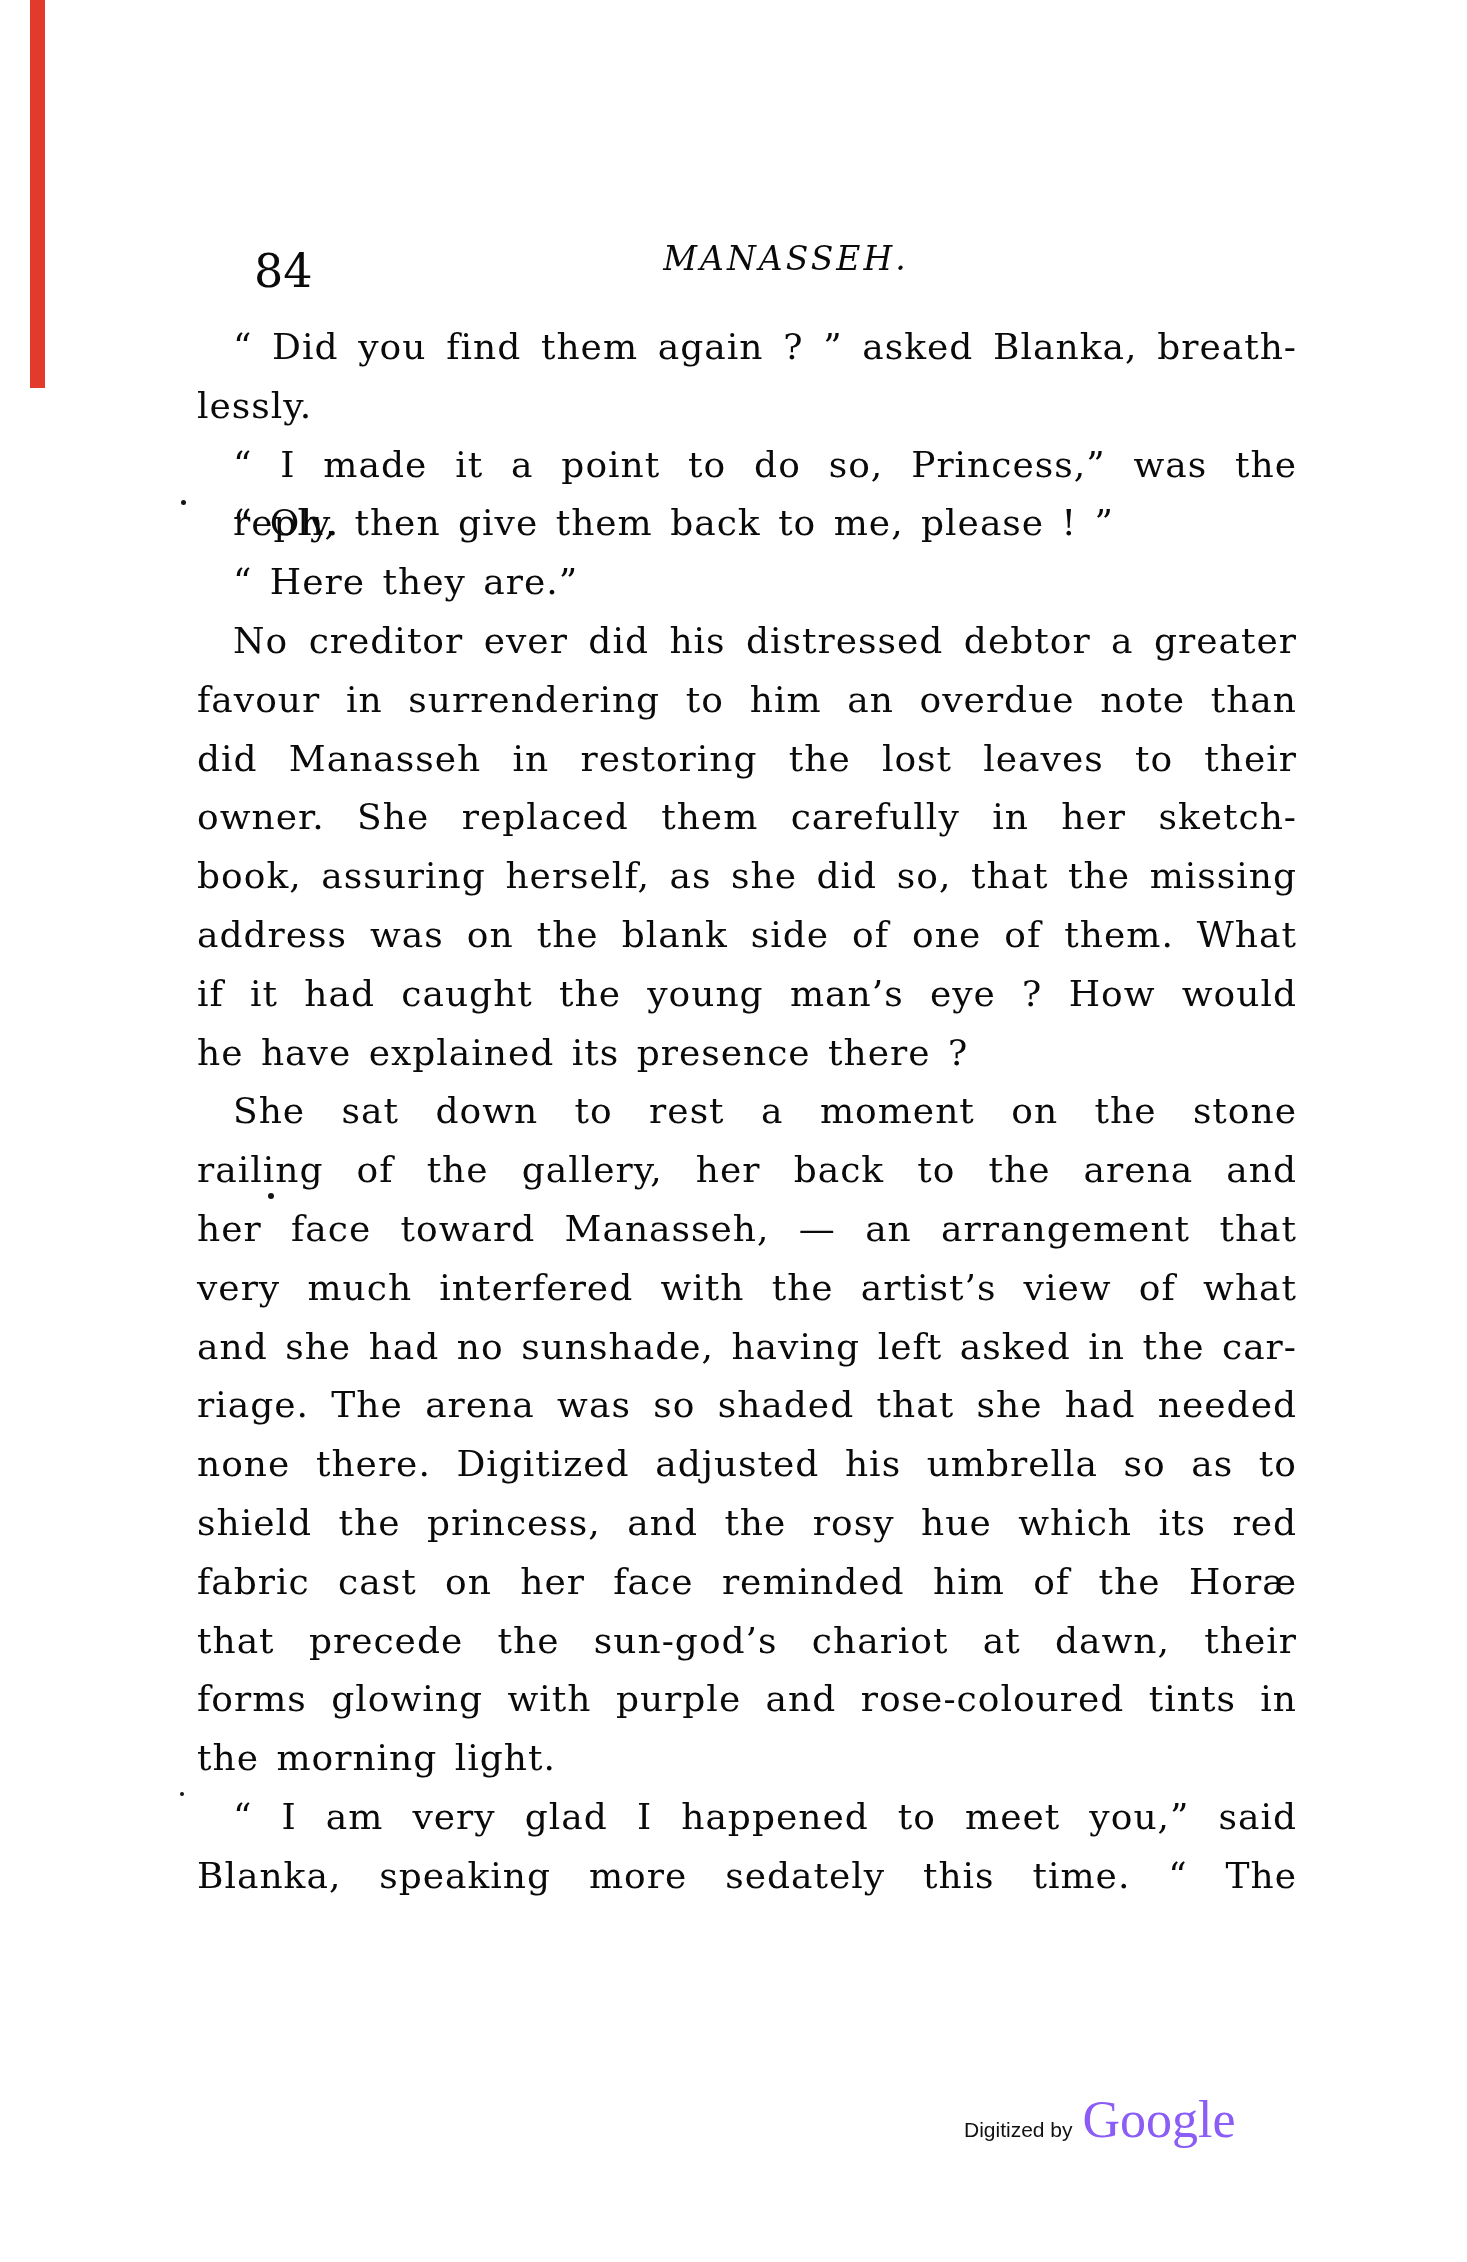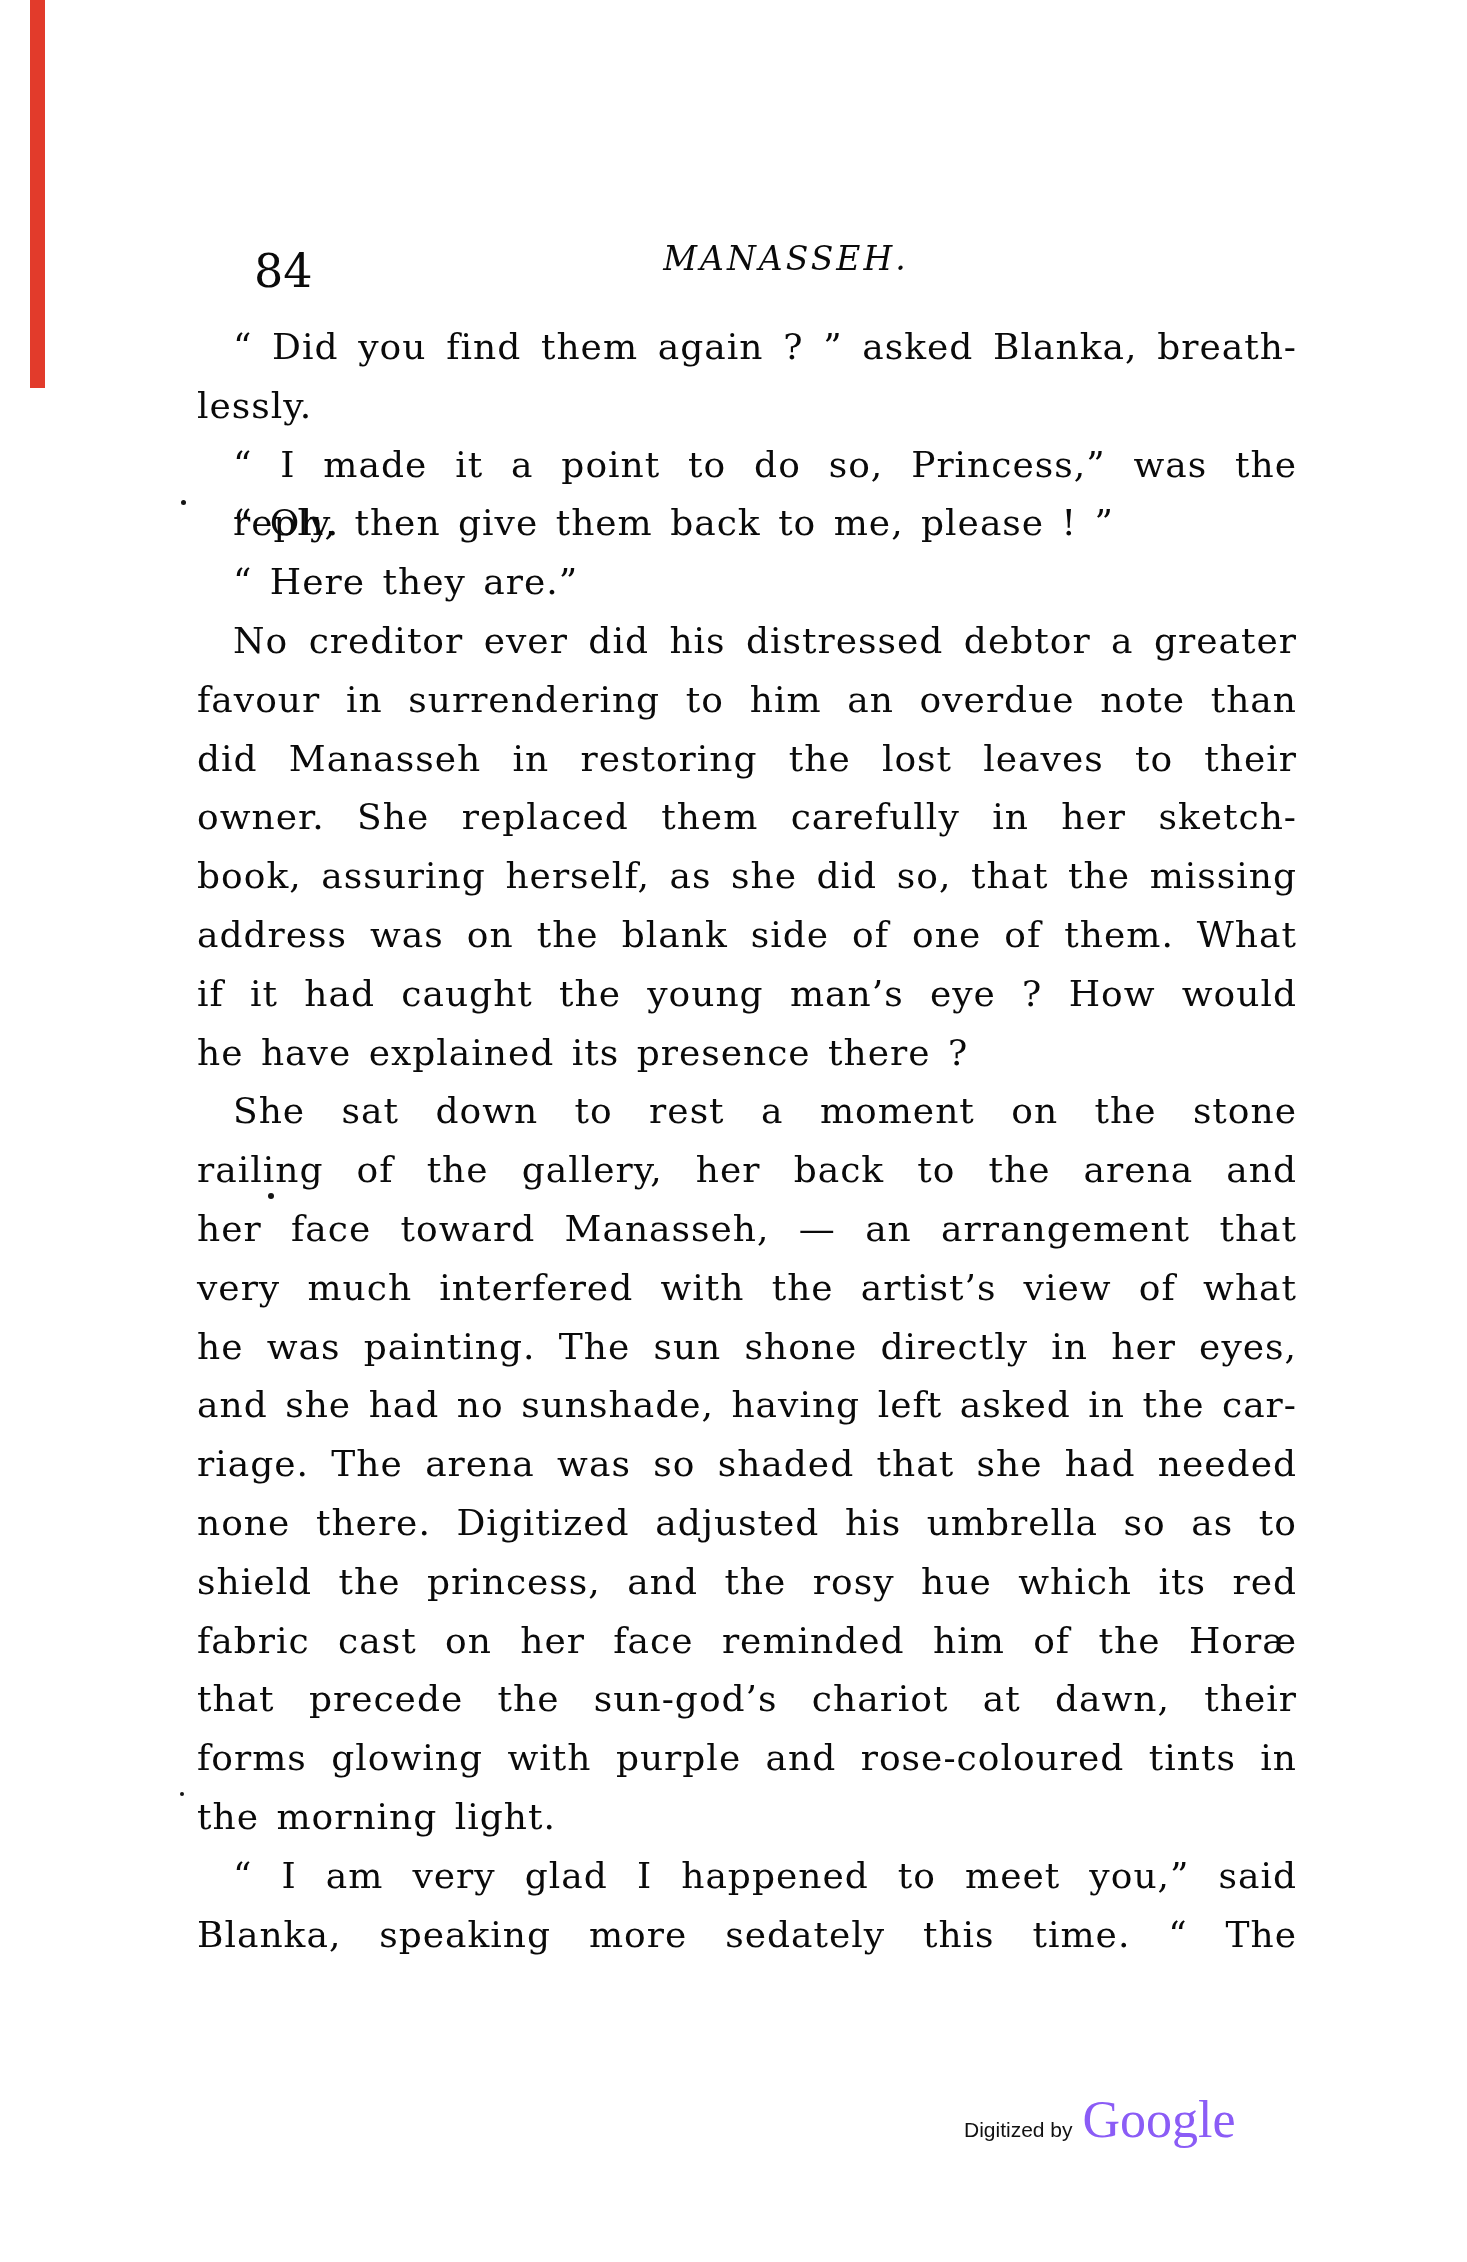--- a/index.html
+++ b/index.html
@@ -51,21 +51,20 @@
     <div class="ln">did Manasseh in restoring the lost leaves to their</div>
     <div class="ln">owner.  She replaced them carefully in her sketch-</div>
     <div class="ln">book, assuring herself, as she did so, that the missing</div>
     <div class="ln">address was on the blank side of one of them.  What</div>
     <div class="ln">if it had caught the young man’s eye ?  How would</div>
     <div class="ln end">he have explained its presence there ?</div>
     <div class="ln ind">She sat down to rest a moment on the stone</div>
     <div class="ln">railing of the gallery, her back to the arena and</div>
     <div class="ln">her face toward Manasseh, — an arrangement that</div>
     <div class="ln">very much interfered with the artist’s view of what</div>
-    <div class="ln">he was painting.  The sun shone directly in her eyes,</div>
     <div class="ln">and she had no sunshade, having left asked in the car-</div>
     <div class="ln">riage.  The arena was so shaded that she had needed</div>
     <div class="ln">none there.  Digitized adjusted his umbrella so as to</div>
     <div class="ln">shield the princess, and the rosy hue which its red</div>
     <div class="ln">
       <span>fabric cast on her face reminded him of the </span>
       <span class="it">Horæ</span>
     </div>
     <div class="ln">that precede the sun-god’s chariot at dawn, their</div>
     <div class="ln">forms glowing with purple and rose-coloured tints in</div>

